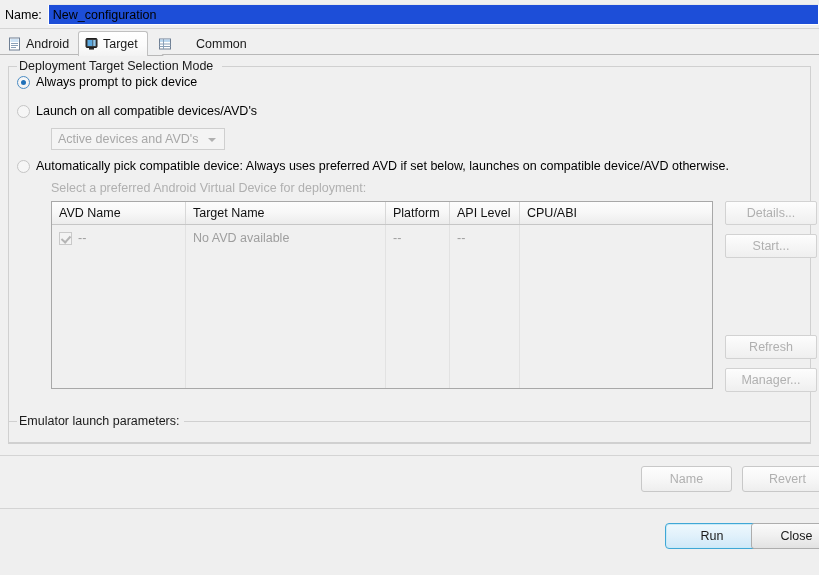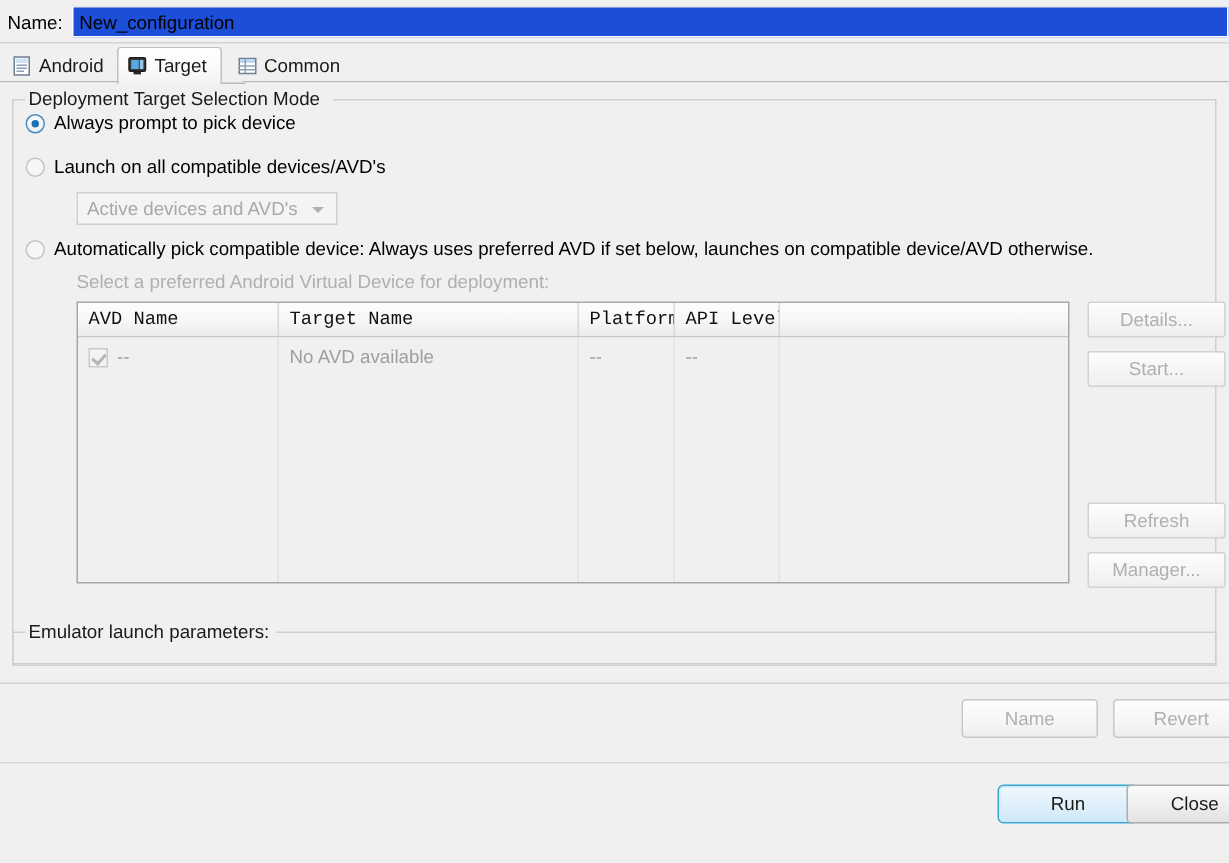--- a/index.html
+++ b/index.html
@@ -49,21 +49,21 @@
   .tab {
     position: absolute; top: 2px; height: 23px;
     display: flex; align-items: center;
     padding: 0 9px 0 6px;
     font-size: 12.5px; color: #1a1a1a;
     white-space: nowrap;
     cursor: default;
   }
   .tab-android { left: 2px; }
   .tab-target  { left: 78px; }
-  .tab-common  { left: 152px; }
+  .tab-common  { left: 152px; gap: 20px; }
   .tab.active {
     background: linear-gradient(to bottom, #ffffff 0%, #fbfbfb 55%, #f3f3f3 100%);
     border-top: 1px solid #c0c0c0;
     border-left: 1px solid #c0c0c0;
     border-right: 1px solid #c0c0c0;
     border-radius: 3px 3px 0 0;
     height: 25px; top: 1px;
     z-index: 3;
   }
   .tab.inactive {
@@ -163,21 +163,21 @@
     position: relative; height: 23px;
     background: linear-gradient(to bottom, #fdfdfd 0%, #f7f7f7 50%, #ececec 100%);
     border-bottom: 1px solid #c6c6c6;
     display: flex;
   }
   .th {
     font-size: 12.5px; color: #111;
     display: flex; align-items: center;
     padding-left: 7px;
     border-right: 1px solid #d8d8d8;
-    white-space: nowrap; overflow: hidden; font-family: Liberation Mono, monospace;
+    white-space: nowrap; overflow: hidden;
   }
   .tbody { position: relative; height: 164px; background: #f0f0f0; }
   .tr { display: flex; height: 25px; align-items: center; }
   .td {
     font-size: 12.5px; color: #9e9e9e;
     display: flex; align-items: center;
     padding-left: 7px; height: 164px;
     border-right: 1px solid #e2e2e2;
     white-space: nowrap; overflow: hidden;
     padding-top: 6px; align-items: flex-start;
@@ -356,20 +356,21 @@
   </div>
 
   <div class="hint">Select a preferred Android Virtual Device for deployment:</div>
 
   <div class="table">
     <div class="thead">
       <div class="th" style="width:134px">AVD Name</div>
       <div class="th" style="width:200px">Target Name</div>
       <div class="th" style="width:64px">Platform</div>
       <div class="th" style="width:70px">API Level</div>
+      <div class="th last" style="width:192px">CPU/ABI</div>
     </div>
     <div class="tbody">
       <div class="tr" style="height:164px; align-items:flex-start;">
         <div class="td" style="width:134px">
           <span class="cell-check"></span>
           <span>--</span>
         </div>
         <div class="td" style="width:200px">No AVD available</div>
         <div class="td" style="width:64px">--</div>
         <div class="td" style="width:70px">--</div>

